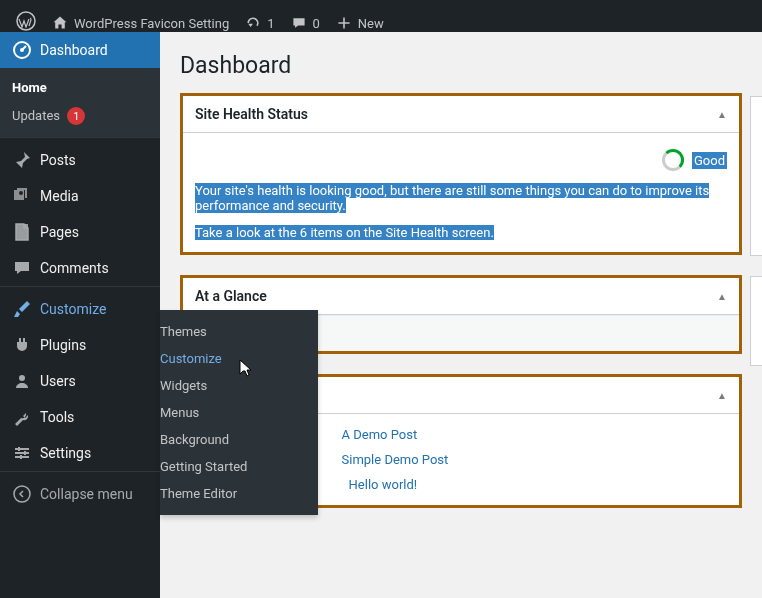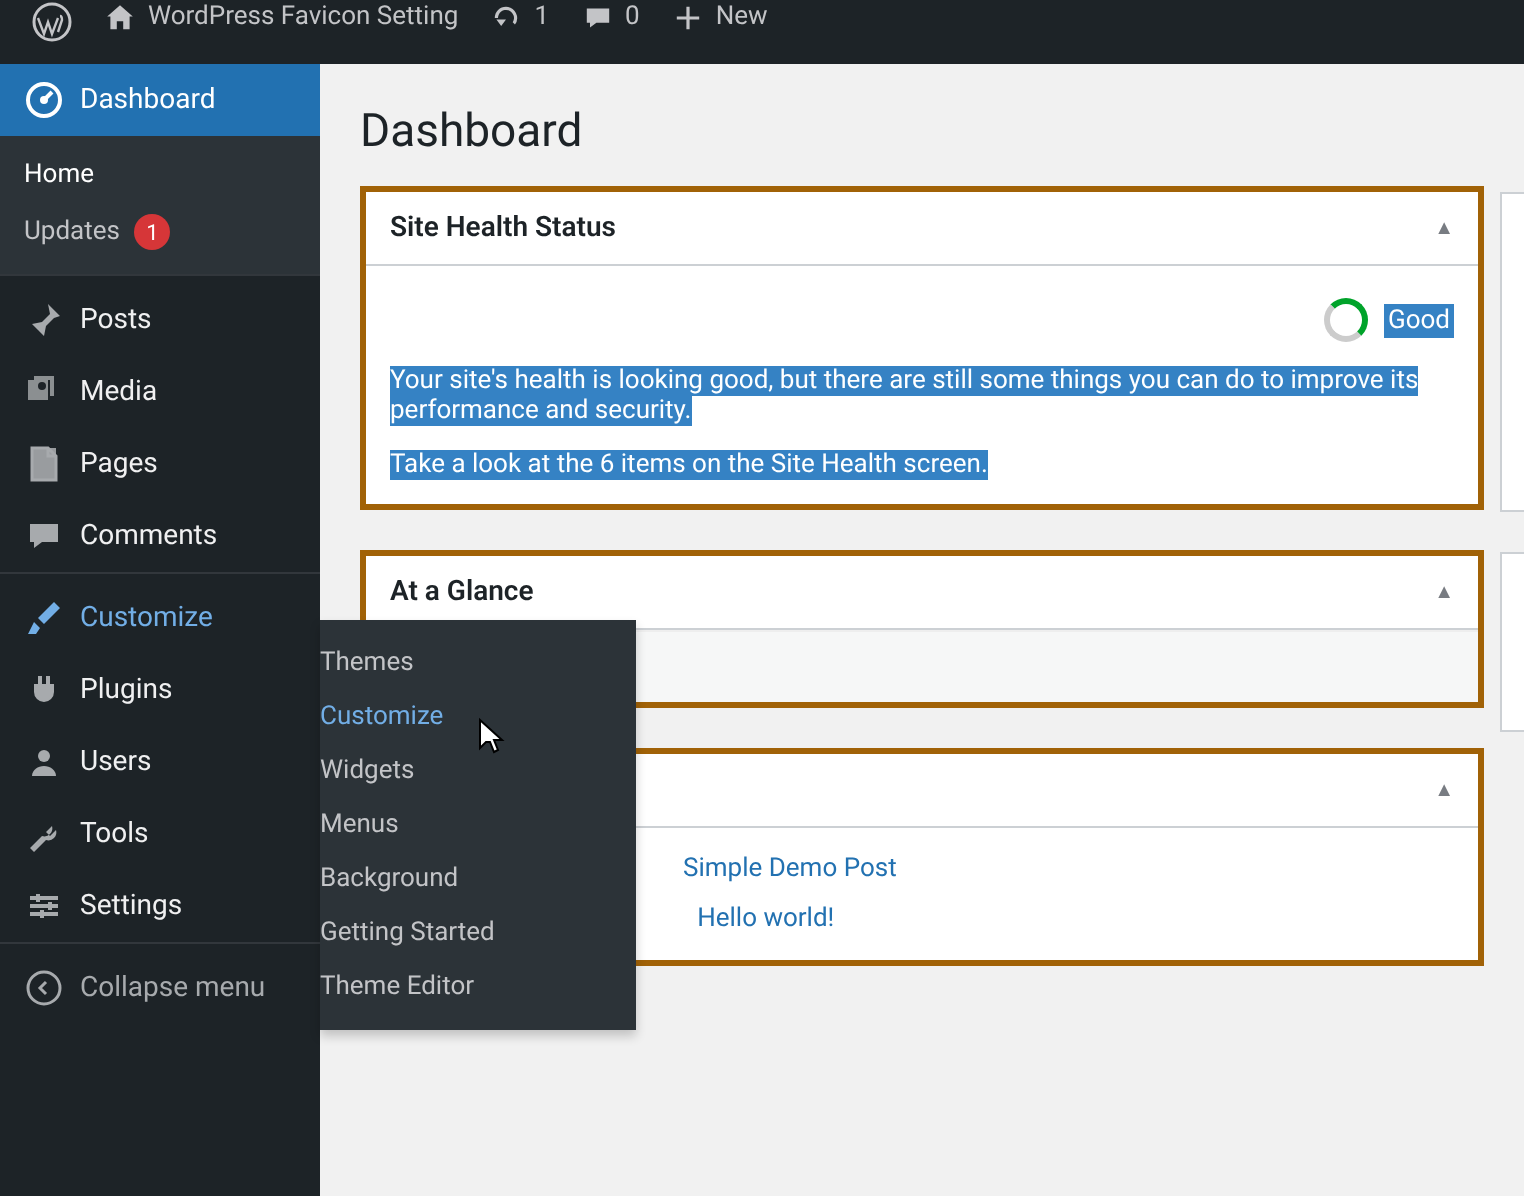--- a/index.html
+++ b/index.html
@@ -1,18 +1,18 @@
 <!DOCTYPE html>
 <html><head>
 <meta charset="utf-8">
 <style>
 *{box-sizing:border-box;margin:0;padding:0;font-family:-apple-system,BlinkMacSystemFont,"Segoe UI",Roboto,sans-serif}
 body{background:#f1f1f1;width:762px;height:598px;overflow:hidden;font-size:13px;color:#3c434a}
 .topbar{background:#1d2327;height:32px;display:flex;align-items:center;padding:0 8px;color:#c3c4c7;font-size:13px}
-.topbar .tb-item{display:flex;align-items:flex-start;gap:6px;padding:0 8px;height:30px;cursor:pointer}
+.topbar .tb-item{display:flex;align-items:flex-end;gap:6px;padding:0 8px;height:30px;cursor:pointer}
 .sidebar{position:absolute;left:0;top:32px;bottom:0;width:160px;background:#1d2327;color:#f0f0f1}
 .sidebar .sb-item{display:flex;align-items:center;gap:8px;padding:8px 12px;font-size:14px;cursor:pointer;position:relative}
 .sidebar .sb-item.current{background:#2271b1;color:#fff;font-weight:400}
 .sidebar .sb-item.current::after{content:"";position:absolute;right:-8px;top:50%;transform:translateY(-50%);border:8px solid transparent;border-right-color:#f1f1f1}
 .sidebar .sb-sub{background:#2c3338;padding:6px 0}
 .sidebar .sb-sub a{display:block;padding:6px 12px;color:#c3c4c7;text-decoration:none;font-size:13px}
 .sidebar .sb-sep{height:5px;border-top:1px solid #32373c}
 .sidebar .sb-item .icon{width:20px;height:20px;color:#a7aaad;display:flex;align-items:center;justify-content:center}
 .sidebar .sb-item.current .icon{color:#fff}
 .sidebar .sb-item.active{color:#72aee6;background:#1d2327}
@@ -90,21 +90,21 @@
     <span class="icon">
         <svg width="20" height="20" viewBox="0 0 20 20" fill="currentColor">
           <circle cx="10" cy="10" r="8" fill="none" stroke="currentColor" stroke-width="2"></circle>
           <path d="M10 10L14 6" stroke="currentColor" stroke-width="2"></path>
           <circle cx="10" cy="10" r="2"></circle>
         </svg>
       </span>
     <span>Dashboard</span>
   </div>
   <div class="sb-sub">
-    <a style="color:#fff;font-weight:400">Home</a>
+    <a style="color:#fff;font-weight:700">Home</a>
     <a>
       <span>Updates</span>
       <span class="badge" style="margin-left:4px">1</span>
     </a>
   </div>
   <div class="sb-sep"></div>
   <div class="sb-item">
     <span class="icon">
         <svg width="20" height="20" viewBox="0 0 20 20" fill="currentColor">
           <path d="M12 2l6 6-3 1-4 4-1 5-3-3-4 4 4-4-3-3 5-1 4-4z"></path>
@@ -241,20 +241,24 @@
       </div>
     </div>
   </div>
 
   <div class="panel">
     <div class="panel-hd">
       <span>&nbsp;</span>
       <span class="toggle-tri">▲</span>
     </div>
     <div style="padding:8px 0" id="activity-rows">
+        <div class="posts-row">
+          <span class="t">May 25th, 5:33 pm</span>
+          <a class="l">A Demo Post</a>
+        </div>
         <div class="posts-row">
           <span class="t">May 25th, 5:29 pm</span>
           <a class="l">Simple Demo Post</a>
         </div>
         <div class="posts-row">
           <span class="t">May 25th, 10:54 am</span>
           <a class="l">Hello world!</a>
         </div>
       </div>
   </div>

